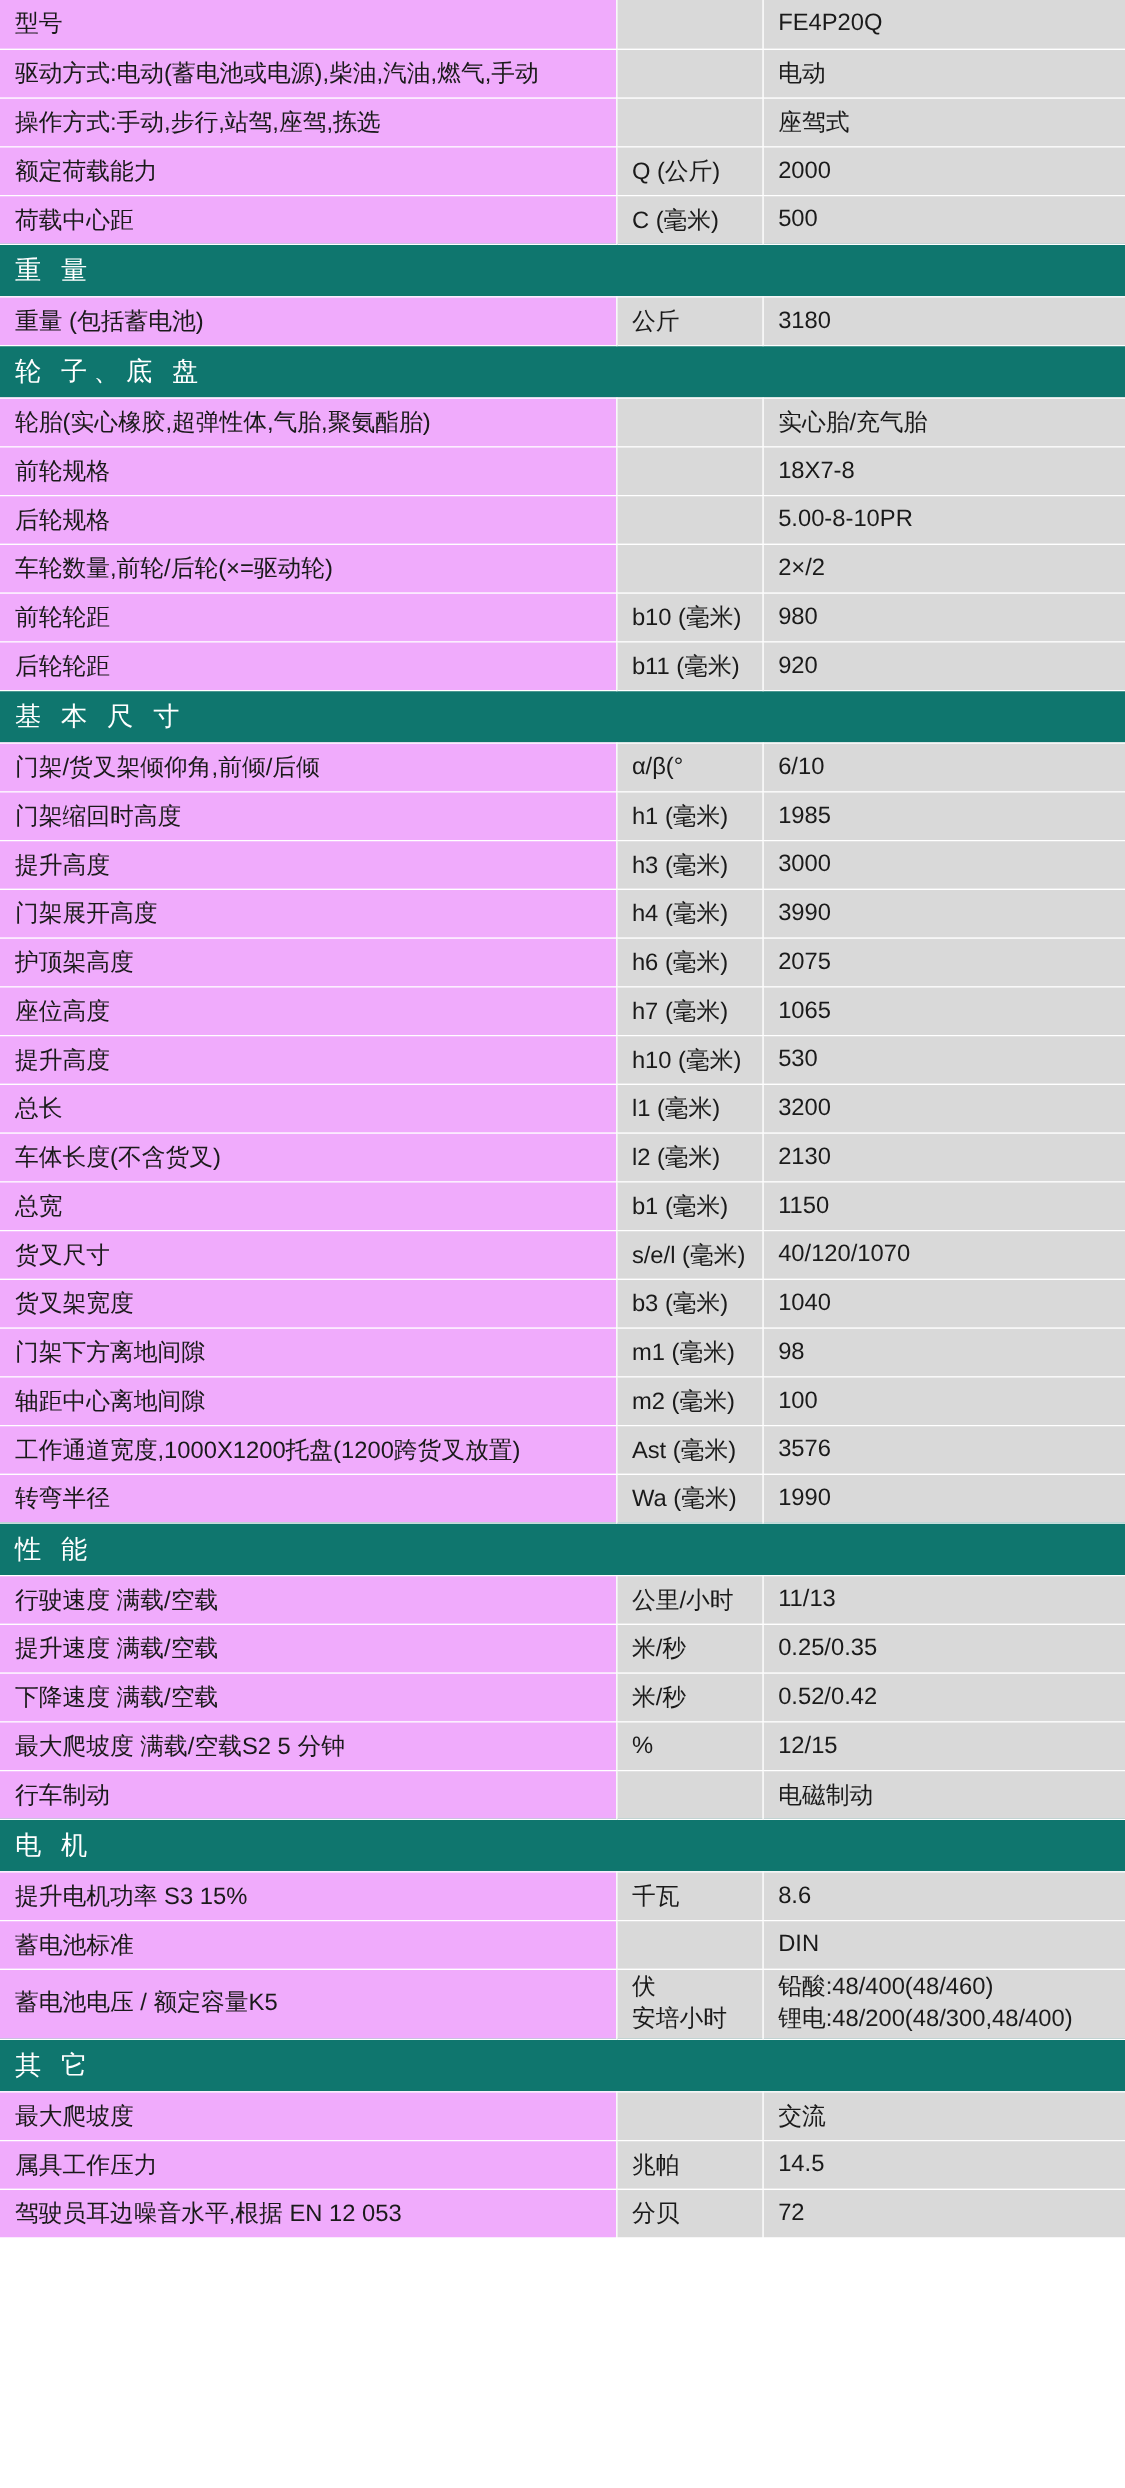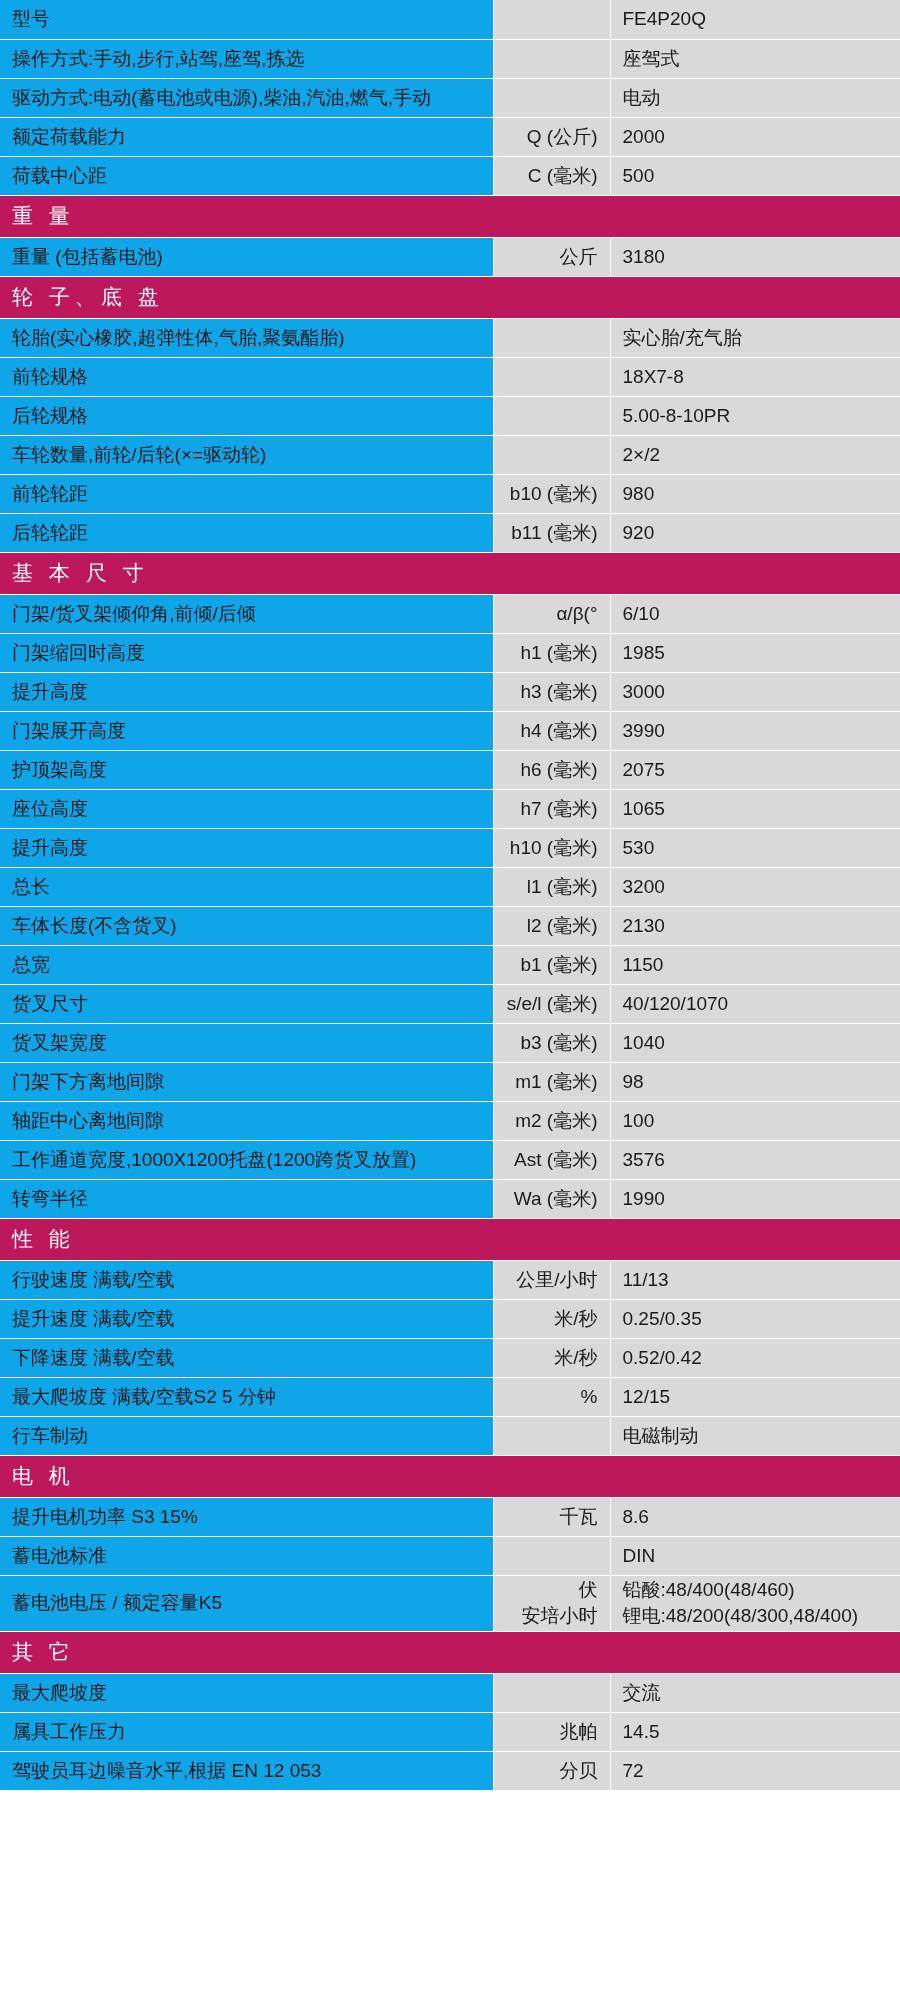--- a/index.html
+++ b/index.html
@@ -23,39 +23,39 @@
   .spec-table tr.data-row td {
     height: 39px;
     border-bottom: 1px solid #ffffff;
     font-size: 19px;
     color: #1a1a1a;
     padding: 0 12px;
     box-sizing: border-box;
     vertical-align: middle;
   }
   .spec-table tr.data-row td.cell-label {
-    background: #0ea5e9;
+    background: #f0abfc;
     text-align: left;
     border-right: 1px solid #ffffff;
   }
   .spec-table tr.data-row td.cell-unit {
     background: #d9d9d9;
-    text-align: right;
+    text-align: left;
     border-right: 1px solid #ffffff;
   }
   .spec-table tr.data-row td.cell-value {
     background: #d9d9d9;
     text-align: left;
   }
   .spec-table tr.data-row.tall td {
     height: 56px;
     line-height: 1.35;
   }
   .spec-table tr.section-row td {
-    background: #be185d;
+    background: #0f766e;
     color: #ffffff;
     font-size: 21px;
     letter-spacing: 5px;
     height: 42px;
     padding: 0 12px;
     border-bottom: 1px solid #ffffff;
     box-sizing: border-box;
     vertical-align: middle;
     margin-left: 38px;
   }
@@ -73,28 +73,28 @@
     <col class="c-unit">
     <col class="c-value">
   </colgroup>
   <tbody>
       <tr class="data-row">
         <td class="cell-label">型号</td>
         <td class="cell-unit"></td>
         <td class="cell-value">FE4P20Q</td>
       </tr>
       <tr class="data-row">
+        <td class="cell-label">驱动方式:电动(蓄电池或电源),柴油,汽油,燃气,手动</td>
+        <td class="cell-unit"></td>
+        <td class="cell-value">电动</td>
+      </tr>
+      <tr class="data-row">
         <td class="cell-label">操作方式:手动,步行,站驾,座驾,拣选</td>
         <td class="cell-unit"></td>
         <td class="cell-value">座驾式</td>
-      </tr>
-      <tr class="data-row">
-        <td class="cell-label">驱动方式:电动(蓄电池或电源),柴油,汽油,燃气,手动</td>
-        <td class="cell-unit"></td>
-        <td class="cell-value">电动</td>
       </tr>
       <tr class="data-row">
         <td class="cell-label">额定荷载能力</td>
         <td class="cell-unit">Q (公斤)</td>
         <td class="cell-value">2000</td>
       </tr>
       <tr class="data-row">
         <td class="cell-label">荷载中心距</td>
         <td class="cell-unit">C (毫米)</td>
         <td class="cell-value">500</td>

